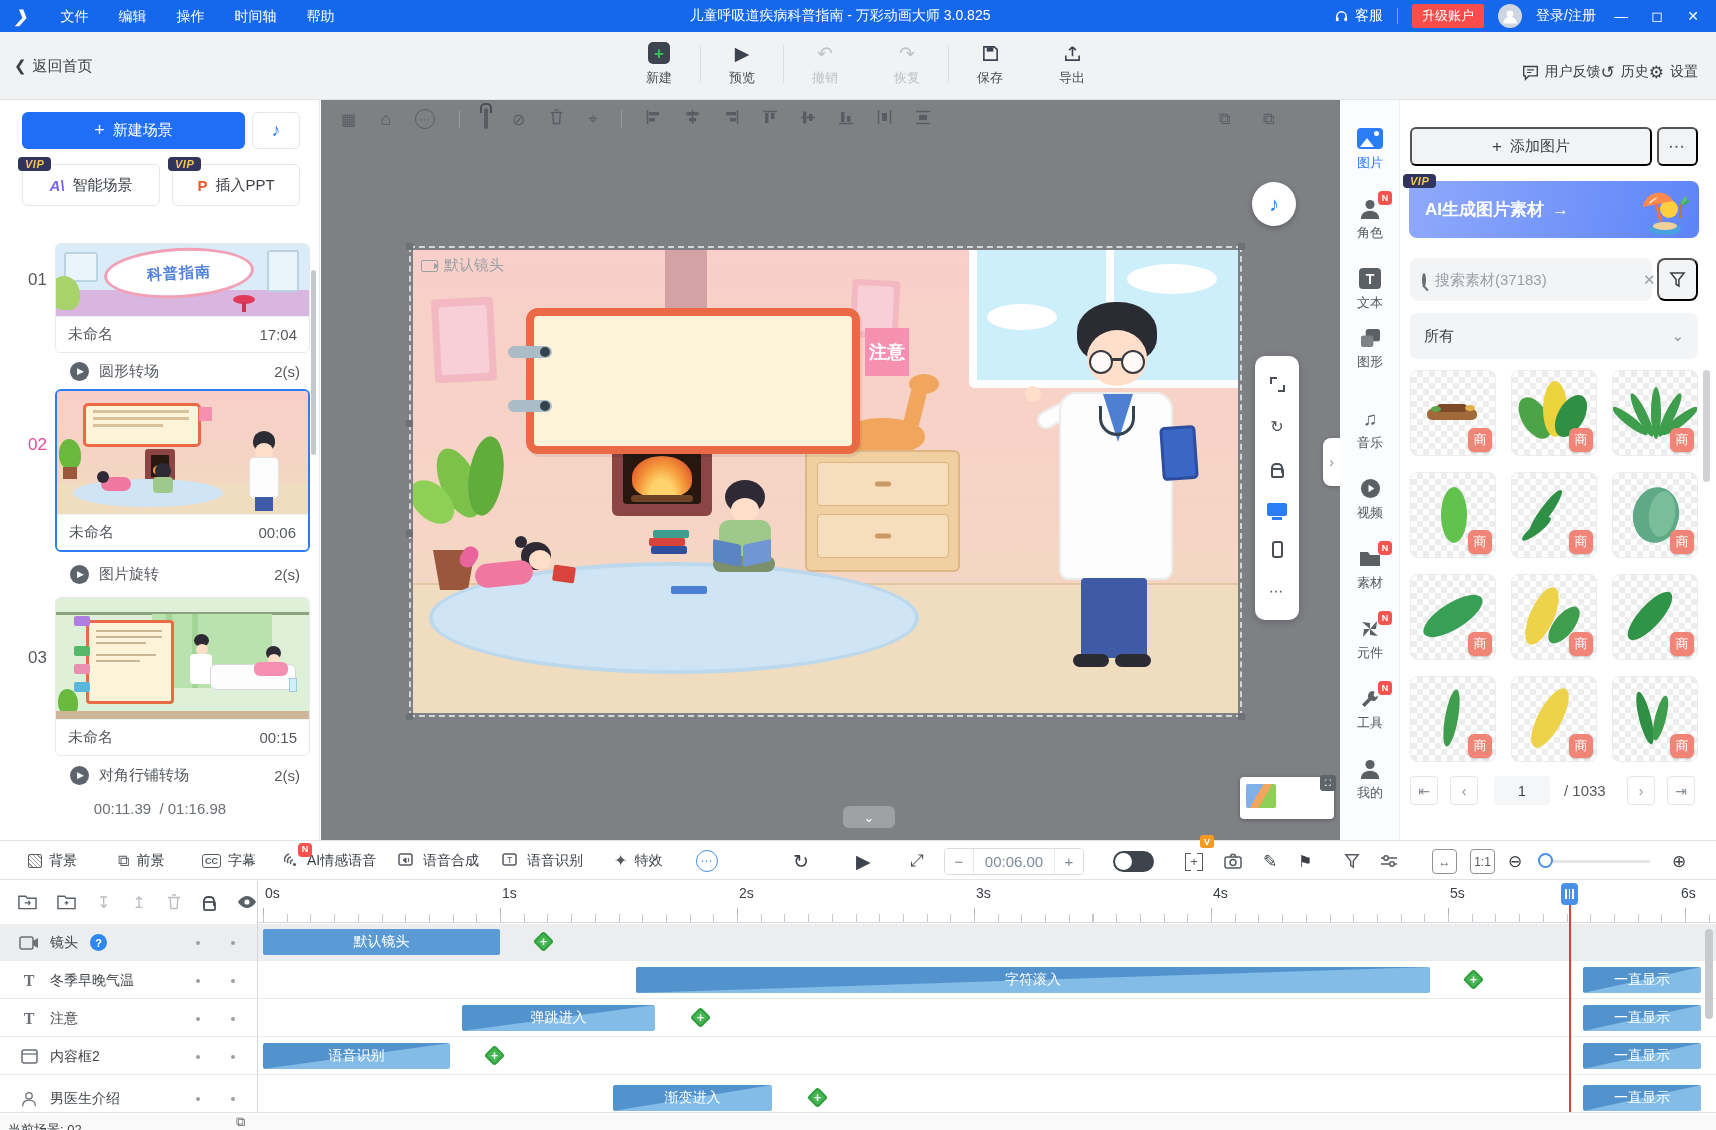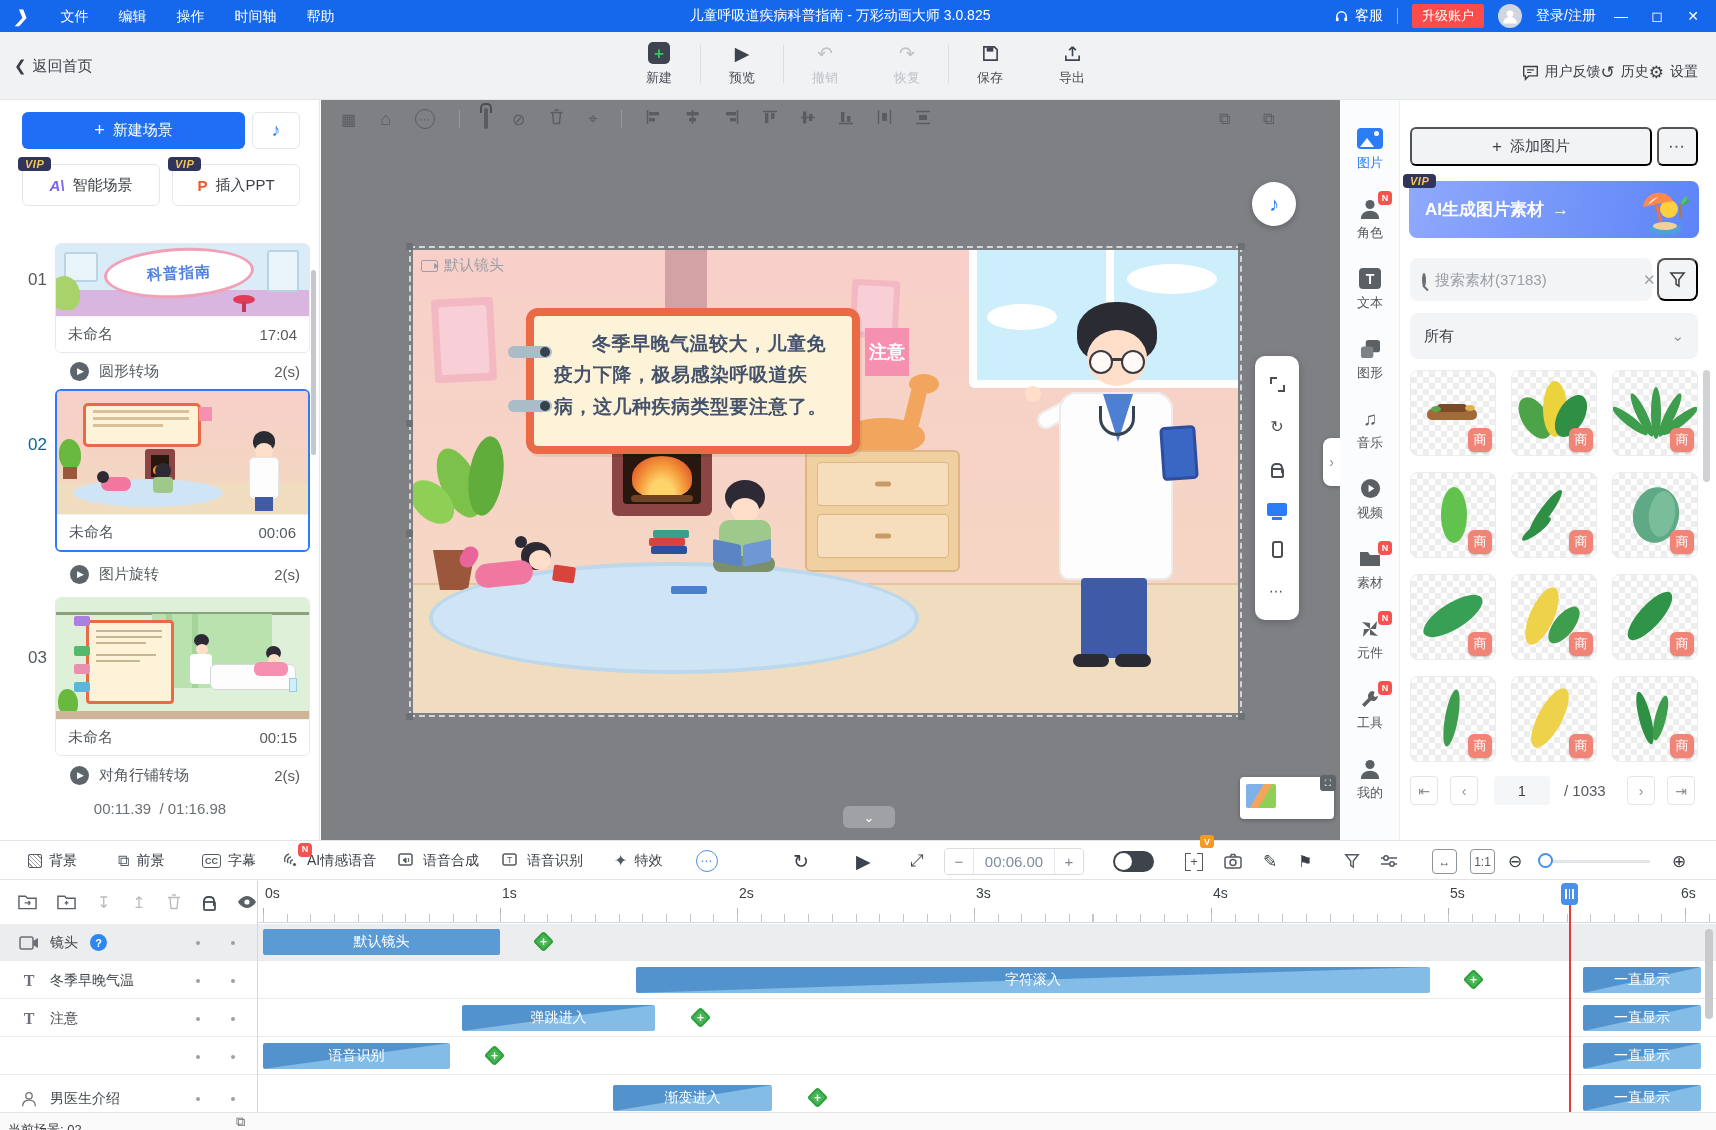--- a/index.html
+++ b/index.html
@@ -27,21 +27,21 @@
 .vsep{width:1px;height:38px;background:#dcdee2;margin-top:3px}
 .tb2-right{position:absolute;right:18px;top:0;height:80px;display:flex;align-items:center;font-size:14px;color:#3c4046}
 .tb2-ritem{display:flex;align-items:center;gap:6px}
 
 .sidebar{position:absolute;left:0;top:100px;width:320px;height:740px;background:#fff;border-right:1px solid #e5e7ea}
 .btn-newscene{position:absolute;left:22px;top:12px;width:223px;height:37px;background:#1f6ef5;color:#fff;border:none;border-radius:6px;font-size:15px;display:flex;align-items:center;justify-content:center;gap:8px}
 .btn-music{position:absolute;left:252px;top:12px;width:48px;height:37px;background:#fff;border:1px solid #e4e6ea;border-radius:6px;color:#2b7cf7;font-size:18px;display:flex;align-items:center;justify-content:center}
 .vipbtn{position:absolute;top:64px;height:42px;background:#fff;border:1px solid #e4e6ea;border-radius:6px;display:flex;align-items:center;justify-content:center;gap:8px;font-size:15px;color:#3c4046}
 .vipbadge{position:absolute;background:#31345b;color:#f5c653;font-size:11px;font-style:italic;font-weight:bold;padding:1px 7px;border-radius:4px;letter-spacing:.5px;z-index:4}
 .scene-num{position:absolute;left:28px;font-size:17px;color:#55595e}
-.scene-num.sel{color:#0369a1}
+.scene-num.sel{color:#ec4899}
 .scene-card{position:absolute;left:55px;width:255px;background:#fff;border:1px solid #e7e9ec;border-radius:6px;overflow:hidden}
 .scene-card.sel{border:2px solid #2b7cf7}
 .scene-thumb{position:relative;width:100%;overflow:hidden}
 .scene-cap{height:36px;display:flex;align-items:center;justify-content:space-between;padding:0 12px;font-size:15px;color:#55595e;background:#fff;border-top:1px solid #f0f1f3}
 .trans-row{position:absolute;left:70px;width:230px;height:26px;display:flex;align-items:center;gap:10px;font-size:15px;color:#55595e}
 .transplay{width:19px;height:19px;border-radius:50%;background:#5d646b;color:#fff;font-size:9px;display:flex;align-items:center;justify-content:center;padding-left:2px}
 .trans-dur{margin-left:auto}
 .side-time{position:absolute;left:0;width:320px;top:700px;text-align:center;font-size:15px;color:#6a6f75}
 .side-scroll{position:absolute;left:311px;top:170px;width:5px;height:185px;background:#c4c7cb;border-radius:3px}
 
@@ -562,21 +562,20 @@
         <div class="steth"></div>
         <div class="clipboard"></div>
         <div class="doc-pants"></div>
         <div class="doc-shoe" style="left:660px;top:404px"></div>
         <div class="doc-shoe" style="left:702px;top:404px"></div>
       </div>
 
       <div class="note">
         <div class="clip1" style="top:30px"></div>
         <div class="clip2" style="top:84px"></div>
-        <div class="note-text">冬季早晚气温较大，儿童免疫力下降，极易感染呼吸道疾病，这几种疾病类型要注意了。</div>
       </div>
       <div class="notice">注意</div>
     </div>
 
     <div class="cam-label">
         <span class="camico"></span>
         <span>默认镜头</span>
       </div>
 
     <div class="music-fab">
@@ -614,21 +613,21 @@
           <span class="nbadge">N</span>
         </span>
         <span>角色</span>
       </div>
     <div class="rail-item" style="top:158px">
         <span class="ric">
           <span class="tbox-ic">T</span>
         </span>
         <span>文本</span>
       </div>
-    <div class="rail-item" style="top:228px">
+    <div class="rail-item" style="top:217px">
         <span class="ric">
           <svg width="21" height="20" viewBox="0 0 22 21">
             <rect x="6" y="1" width="15" height="13" rx="3" fill="#5b6065"></rect>
             <rect x="1" y="8" width="13" height="12" rx="3" fill="#7d8287"></rect>
           </svg>
         </span>
         <span>图形</span>
       </div>
     <div class="rail-item" style="top:298px">
         <span class="ric">♫</span>
@@ -970,20 +969,29 @@
         <span class="rowname">注意</span>
       </div>
       <span class="dot" style="left:196px"></span>
       <span class="dot" style="left:231px"></span>
       <div class="clip" style="left:462px;width:193px">弹跳进入</div>
       <span class="kf" style="left:693px"></span>
       <div class="clip" style="left:1583px;width:118px">一直显示</div>
     </div>
 
     <div class="tl-row" style="top:157px">
+      <div class="rowhead">
+        <span class="rowico">
+            <svg width="17" height="15" viewBox="0 0 17 15">
+              <rect x="1" y="1" width="15" height="13" rx="2" fill="none" stroke="#6b7076" stroke-width="1.5"></rect>
+              <path d="M1 5h15" stroke="#6b7076" stroke-width="1.3"></path>
+            </svg>
+          </span>
+        <span class="rowname">内容框2</span>
+      </div>
       <span class="dot" style="left:196px"></span>
       <span class="dot" style="left:231px"></span>
       <div class="clip" style="left:263px;width:187px">语音识别</div>
       <span class="kf" style="left:487px"></span>
       <div class="clip" style="left:1583px;width:118px">一直显示</div>
     </div>
 
     <div class="tl-row" style="top:199px">
       <div class="rowhead">
         <span class="rowico">

